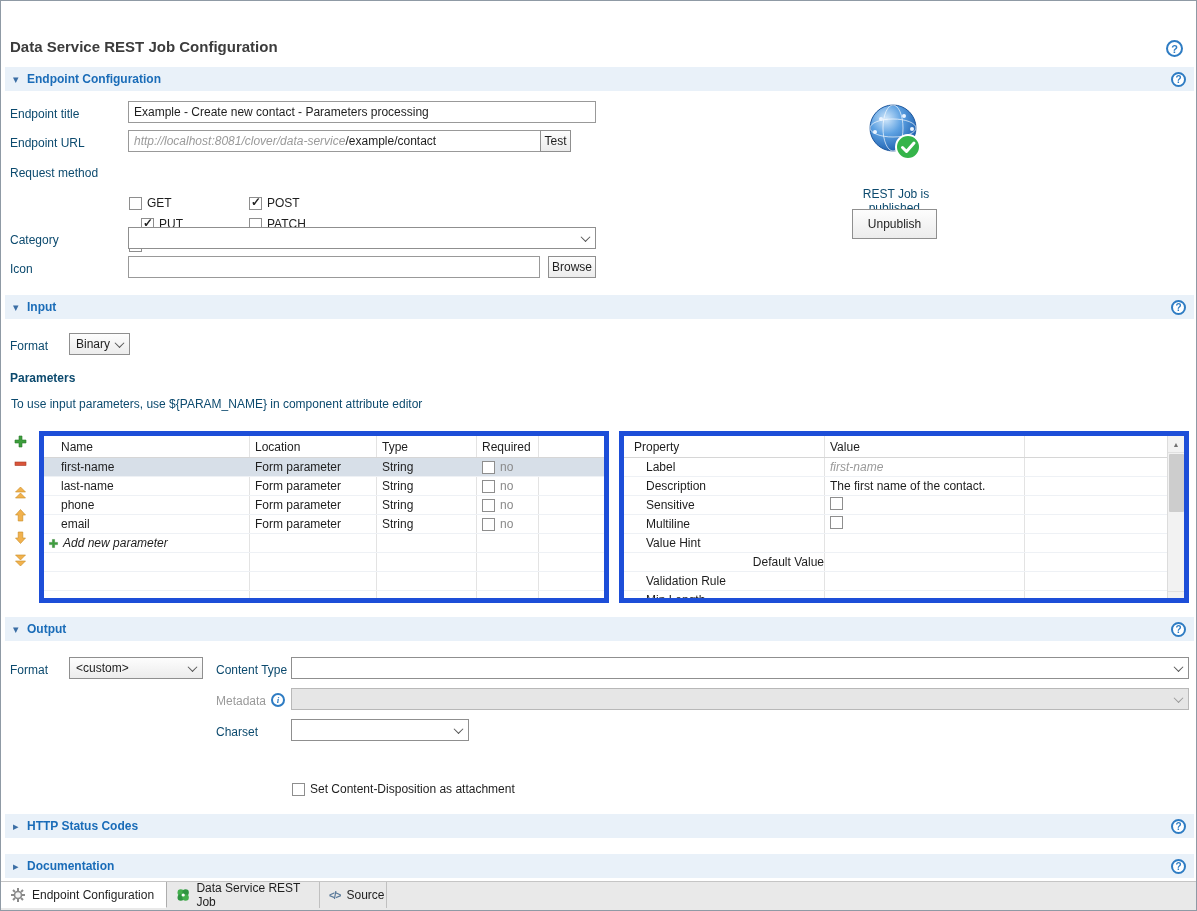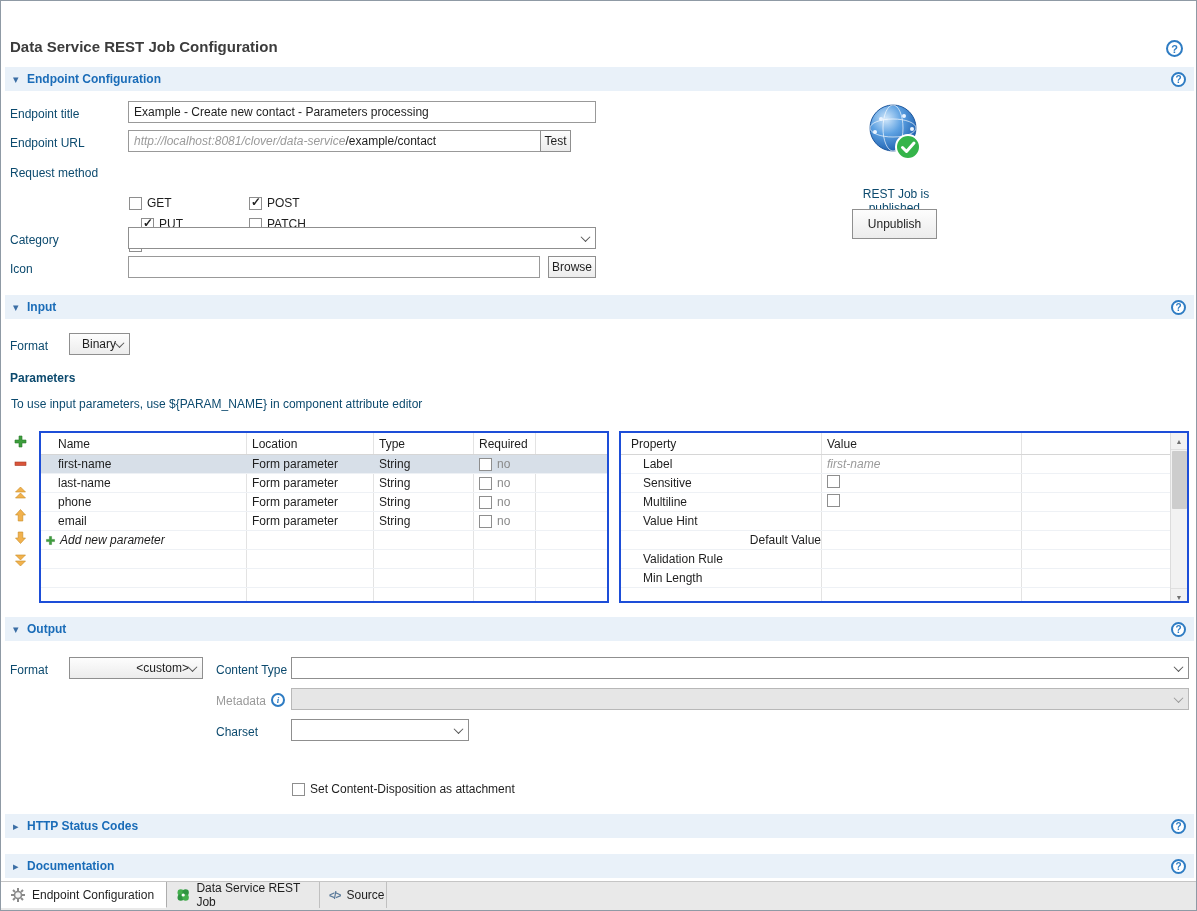--- a/index.html
+++ b/index.html
@@ -23,31 +23,31 @@
   .sec .help { position:absolute; right:8px; width:15px; height:15px; font-size:10px; }
 
   .lbl { position:absolute; color:#0c4a6e; }
   .lbl-dis { color:#9a9a9a; }
 
   .tin { position:absolute; height:22px; border:1px solid #999; background:#fff; font-family:"Liberation Sans",sans-serif; font-size:12px; padding:0 5px; color:#1e1e1e; }
   div.tin { display:flex; align-items:center; }
   .btn { position:absolute; height:22px; border:1px solid #8f8f8f; background:linear-gradient(#fdfdfd,#ececec); font-family:"Liberation Sans",sans-serif; font-size:12px; display:flex; align-items:center; justify-content:center; cursor:pointer; color:#1e1e1e; }
 
   .chev { width:7px; height:7px; border-right:1.6px solid #555; border-bottom:1.6px solid #555; transform:rotate(45deg) translate(-1px,-1px); }
-  .combo { position:absolute; height:22px; border:1px solid #8f8f8f; background:linear-gradient(#fdfdfd,#ececec); display:flex; align-items:center; justify-content:flex-end; padding:0 6px; }
+  .combo { position:absolute; height:22px; border:1px solid #8f8f8f; background:linear-gradient(#fdfdfd,#ececec); display:flex; align-items:center; justify-content:space-between; padding:0 6px; }
   .ddl { position:absolute; height:22px; border:1px solid #8f8f8f; background:#fff; display:flex; align-items:center; justify-content:flex-end; padding:0 6px; }
   .ddl.disabled { background:#e6e6e6; border-color:#b8b8b8; }
   .ddl.disabled .chev { border-color:#9a9a9a; }
 
   .cb { width:13px; height:13px; border:1px solid #8e8e8e; background:#fff; display:inline-block; position:relative; flex:none; }
   .cb.checked::after { content:"✓"; position:absolute; top:-3px; left:1px; font-size:12px; font-weight:bold; color:#222; }
   .method { position:absolute; display:flex; align-items:center; gap:5px;margin-top:32px; }
 
   
-  .tbl { position:absolute; border:2px solid #1d4ed8; background:#fff; overflow:hidden; }
+  .tbl { position:absolute; border:5px solid #1d4ed8; background:#fff; overflow:hidden; }
   .trow { display:flex; height:19px; align-items:center; border-bottom:1px solid #eef1f5; position:relative; }
   .thead { height:22px; border-bottom:1px solid #d6d6d6; font-weight:normal; color:#1e1e1e; }
   .trow.sel { background:#d7dfe8; }
   .vline { position:absolute; top:0; bottom:0; width:1px; background:#e3e3e3; }
   .gray-it { color:#9a9a9a; font-style:italic; }
   .dim { color:#8a8a8a; }
 
   .toolcol { position:absolute; display:flex; flex-direction:column; gap:7px; align-items:center; }
 
   
@@ -242,20 +242,24 @@
     <div class="vline" style="left:400px;"></div>
     <div class="trow thead">
       <span style="width:200px; padding-left:10px;">Property</span>
       <span style="width:200px; padding-left:6px;">Value</span>
     </div>
     <div class="trow">
       <span style="width:200px; padding-left:22px;">Label</span>
       <span class="gray-it" style="width:200px; padding-left:6px;">first-name</span>
     </div>
     <div class="trow">
+      <span style="width:200px; padding-left:22px;">Description</span>
+      <span style="width:200px; padding-left:6px;">The first name of the contact.</span>
+    </div>
+    <div class="trow">
       <span style="width:200px; padding-left:22px;">Sensitive</span>
       <span style="width:200px; padding-left:6px;"><span class="cb"></span></span>
     </div>
     <div class="trow">
       <span style="width:200px; padding-left:22px;">Multiline</span>
       <span style="width:200px; padding-left:6px;"><span class="cb"></span></span>
     </div>
     <div class="trow">
       <span style="width:200px; padding-left:22px;">Value Hint</span>
       <span style="width:200px; padding-left:6px;"></span>

